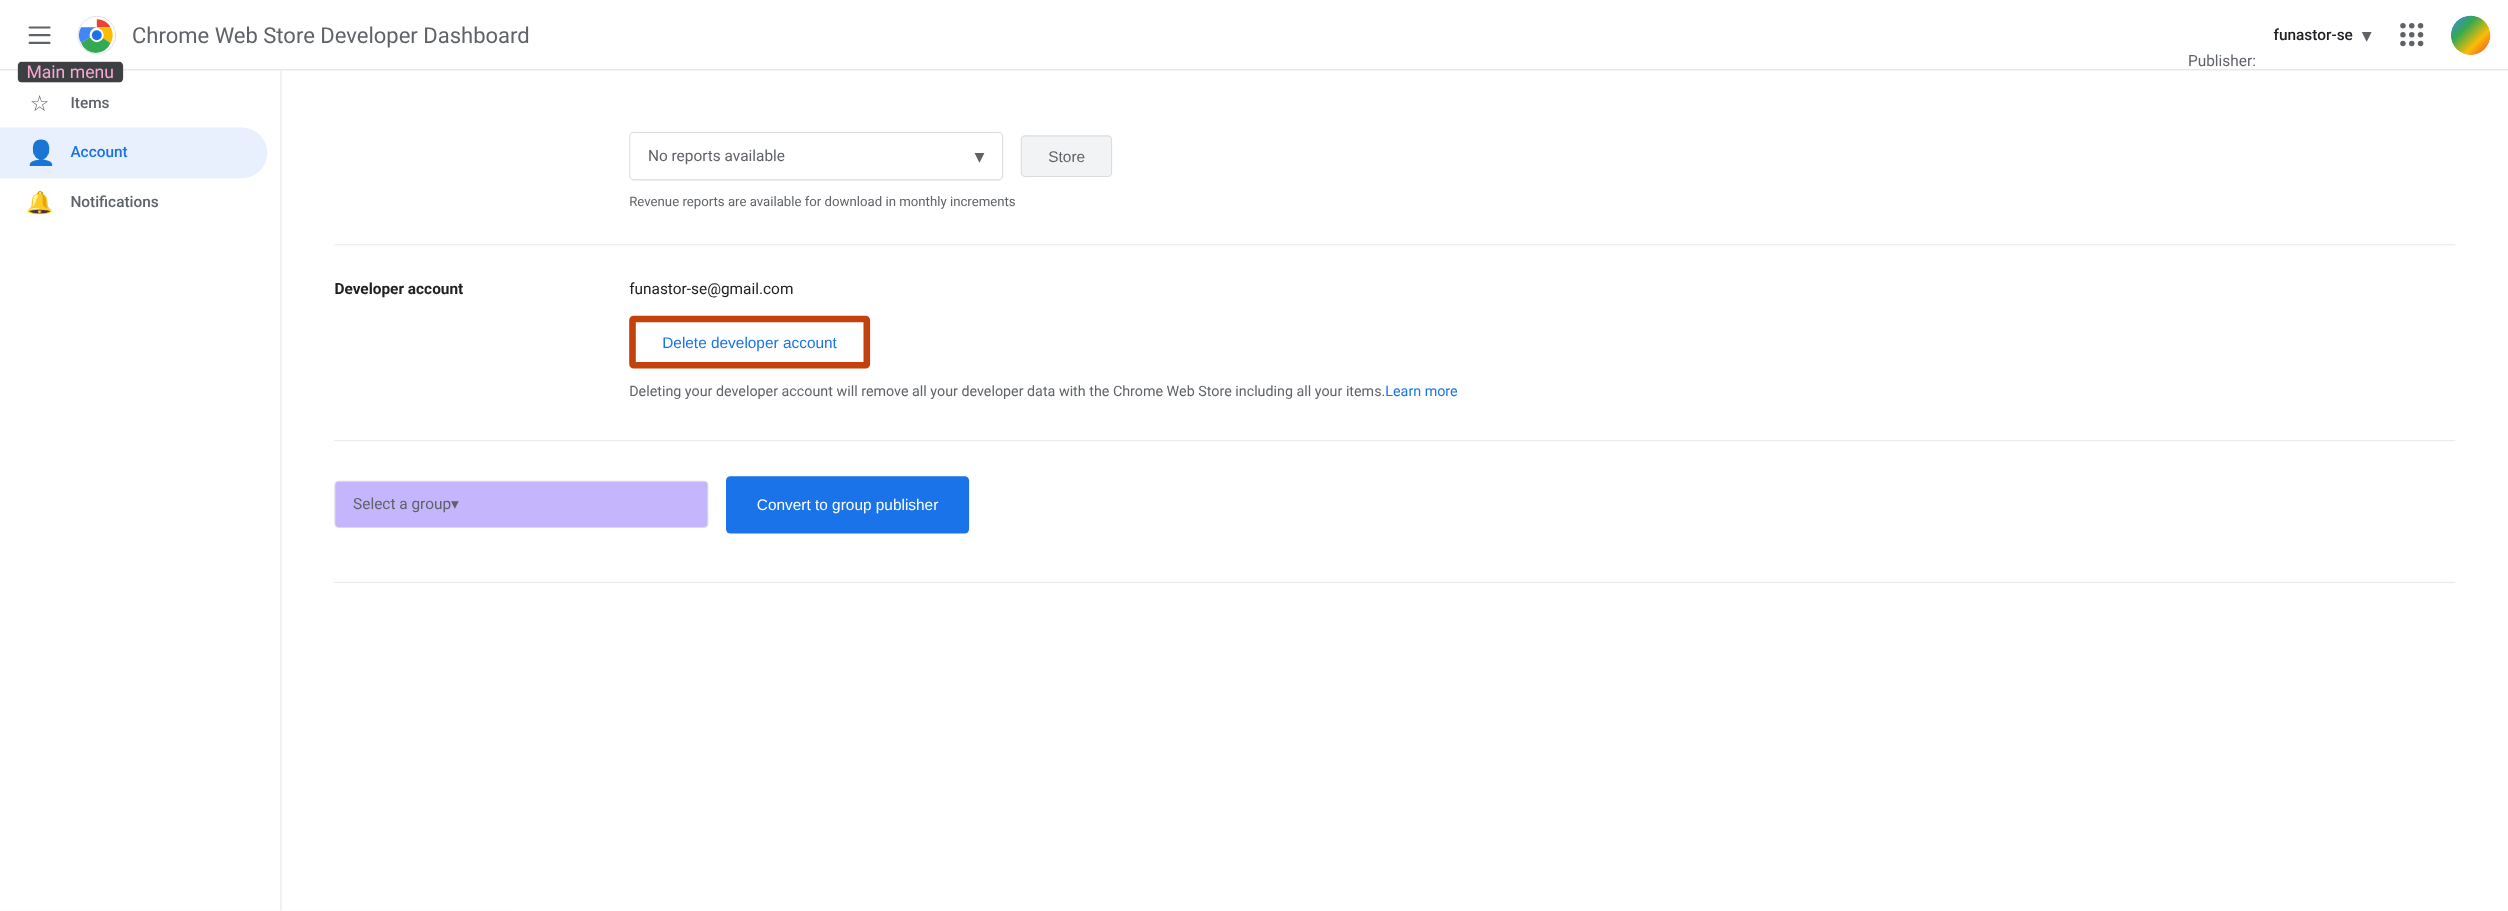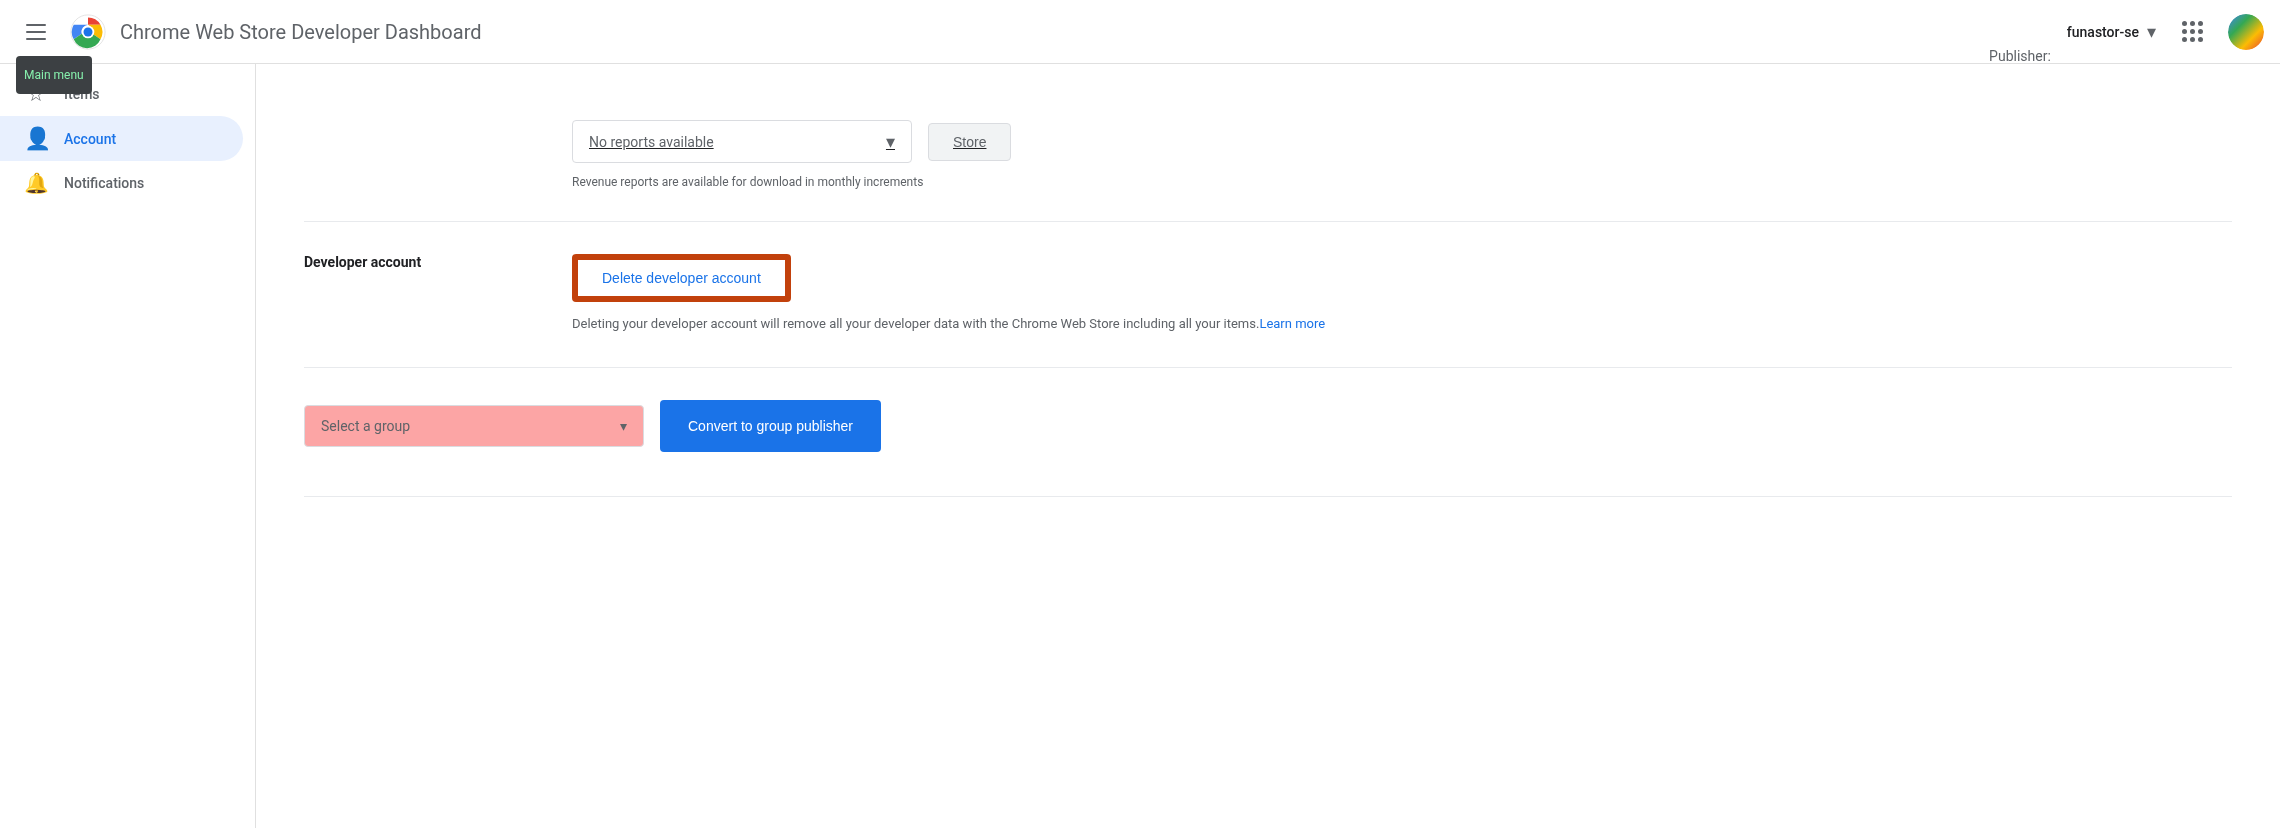--- a/index.html
+++ b/index.html
@@ -35,23 +35,23 @@
     .menu-btn span {
       display: block; width: 20px; height: 2px; background: #5f6368; border-radius: 1px;
     }
     .menu-tooltip {
       position: relative;
     }
     .tooltip-label {
       position: absolute;
       top: 44px; left: 0;
       background: #3c4043;
-      color: #86efac;
-      font-size: 12px;
-      padding: 12px 8px;
+      color: #f9a8d4;
+      font-size: 16px;
+      padding: 0 8px;
       border-radius: 4px;
       white-space: nowrap;
       z-index: 200;
     }
     .chrome-icon {
       width: 40px; height: 40px;
       border-radius: 8px;
       overflow: hidden;
       display: flex; align-items: center; justify-content: center;
     }
@@ -189,21 +189,20 @@
       flex: 1;
       max-width: 760px;
     }
 
     
     .report-row {
       display: flex;
       align-items: center;
       gap: 16px;
       margin-bottom: 12px;
-      text-decoration: underline;
     }
     .dropdown-select {
       display: flex;
       align-items: center;
       justify-content: space-between;
       border: 1px solid #dadce0;
       border-radius: 4px;
       padding: 10px 16px;
       min-width: 340px;
       background: #fff;
@@ -263,26 +262,26 @@
     
     .group-row {
       display: flex;
       align-items: center;
       gap: 16px;
       margin-bottom: 12px;
     }
     .group-dropdown {
       display: flex;
       align-items: center;
-      justify-content: space-between;
+      justify-content: flex-start;
       border: 1px solid #dadce0;
       border-radius: 4px;
       padding: 12px 16px;
       min-width: 340px;
-      background: #fca5a5;
+      background: #c4b5fd;
       cursor: pointer;
       font-size: 14px;
       color: #5f6368;
     }
     .convert-btn {
       background: #1a73e8;
       color: #fff;
       border: none;
       border-radius: 4px;
       padding: 18px 28px;
@@ -394,20 +393,21 @@
         </div>
         <div class="hint-text">Revenue reports are available for download in monthly increments</div>
       </div>
     </div>
 
     <div class="section">
       <div class="section-label">
         <div class="section-label-title">Developer account</div>
       </div>
       <div class="section-content">
+        <div class="dev-email">funastor-se@gmail.com</div>
         <div>
           <button class="delete-btn">Delete developer account</button>
         </div>
         <div class="description-text">
           <span>Deleting your developer account will remove all your developer data with the Chrome Web Store including all your items.</span><a>Learn more</a>
         </div>
       </div>
     </div>
 
     <div class="section">

